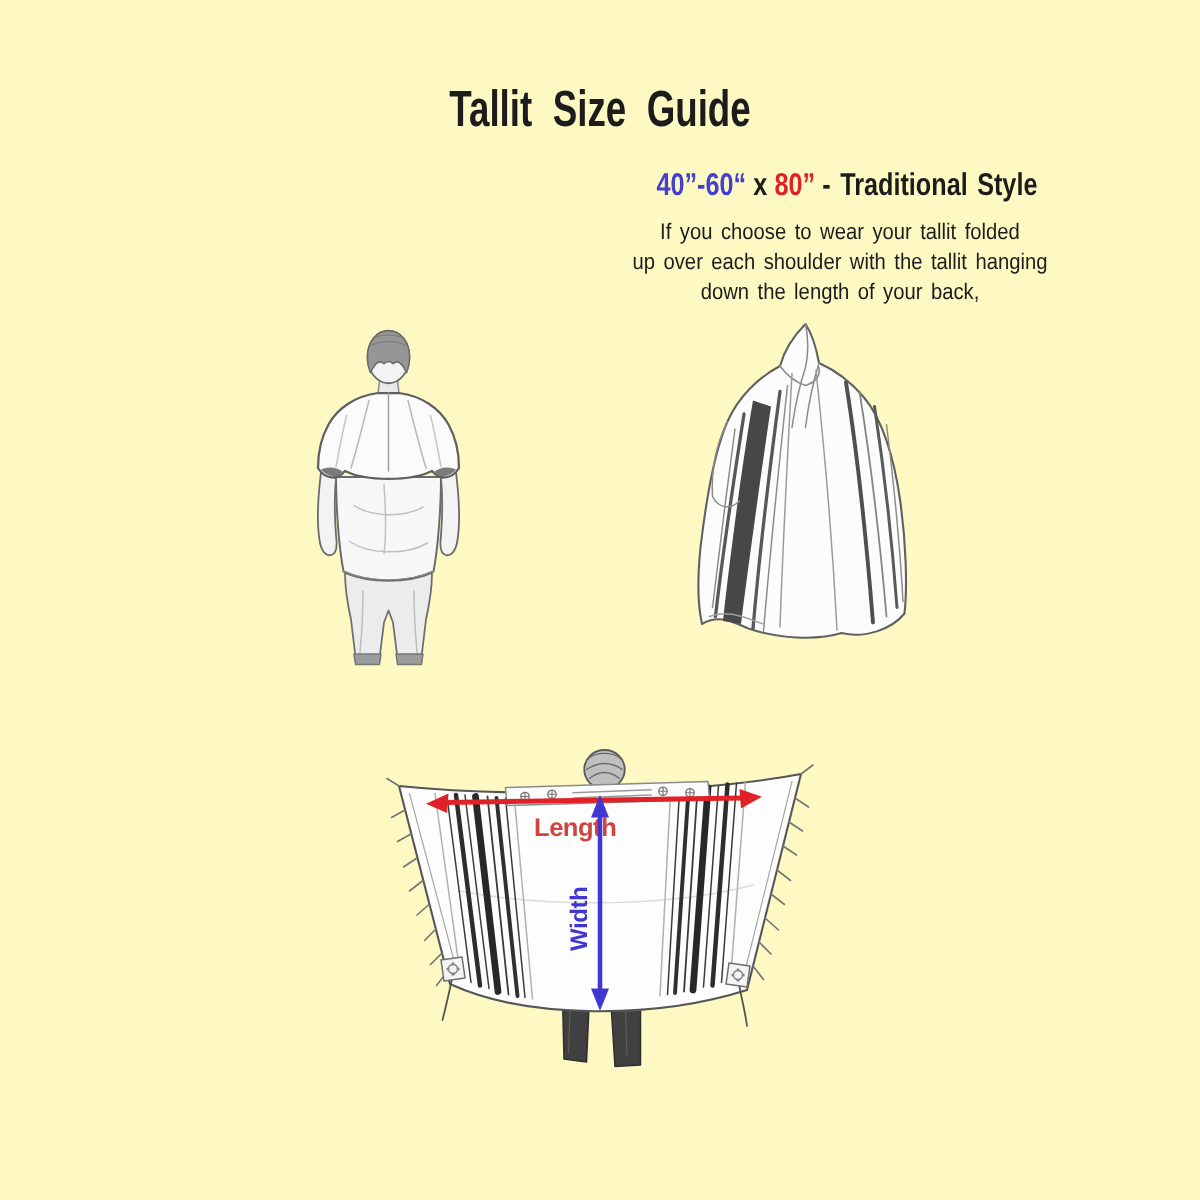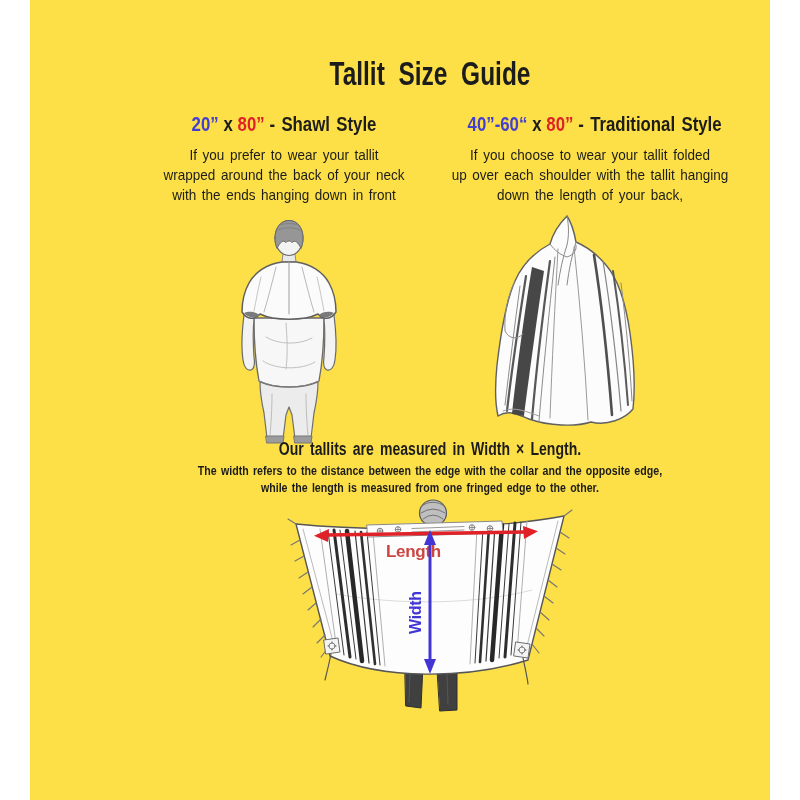--- a/index.html
+++ b/index.html
@@ -1,18 +1,18 @@
 <!DOCTYPE html>
 <html><head>
 <meta charset="utf-8">
 <title>Tallit Size Guide</title>
 <style>
   html,body{margin:0;padding:0;background:#ffffff;}
   .canvas{
-    position:relative;width:740px;height:800px;background:#fde047;overflow:hidden;
+    position:relative;width:800px;height:800px;background:#fef9c3;overflow:hidden;
     font-family:"Liberation Sans",sans-serif;color:#1c1c1c;margin:0 auto;
   }
   .cx{white-space:nowrap;}
   .page-title{
     position:absolute;top:54px;left:0;width:800px;text-align:center;
     font-size:34px;font-weight:bold;letter-spacing:0px;word-spacing:0.28em;
     transform:scaleX(0.72);
   }
   .col{position:absolute;top:112px;text-align:center;}
   .col-left{left:95px;width:318px;}
@@ -34,30 +34,20 @@
   .diagram{position:absolute;left:240px;top:498px;}
   svg text{font-family:"Liberation Sans",sans-serif;}
 </style>
 </head>
 <body>
 
 <div class="canvas">
 
   <div class="page-title cx">Tallit Size Guide</div>
 
-  <div class="col col-left">
-    <div class="size-line">
-      <span class="c-blue">20”</span><span>x</span><span class="c-red">80”</span><span>- Shawl Style</span>
-    </div>
-    <div class="desc">
-      <div>If you prefer to wear your tallit</div>
-      <div>wrapped around the back of your neck</div>
-      <div>with the ends hanging down in front</div>
-    </div>
-  </div>
 
   <div class="col col-right">
     <div class="size-line">
       <span class="c-blue">40”-60“</span><span>x</span><span class="c-red">80”</span><span>- Traditional Style</span>
     </div>
     <div class="desc">
       <div>If you choose to wear your tallit folded</div>
       <div>up over each shoulder with the tallit hanging</div>
       <div>down the length of your back,</div>
     </div>
@@ -103,27 +93,20 @@
       <path d="M45,73 C40,110 34,158 30,192 M80,44 C74,100 68,160 64,208" stroke="#8c8c8c" stroke-width="1"></path>
       <path d="M119,42 C127,92 133,152 137,202" stroke="#4f4f4f" stroke-width="2.6"></path>
       <path d="M128,48 C136,98 142,152 146,198" stroke="#858585" stroke-width="1.2"></path>
       <path d="M138,58 C145,104 150,152 153,192" stroke="#5a5a5a" stroke-width="2"></path>
       <path d="M146,70 C151,110 155,152 157,188" stroke="#8c8c8c" stroke-width="1"></path>
       <path d="M28,198 C40,193 52,199 64,203" stroke="#9f9f9f" stroke-width="1"></path>
       <path d="M40,68 C33,82 29,100 30,118 C34,126 42,127 48,121" stroke="#8a8a8a" stroke-width="1"></path>
     </g>
   </svg>
 
-  <div class="note">
-    <div class="note-heading">Our tallits are measured in Width × Length.</div>
-    <div class="note-detail">
-      <div>The width refers to the distance between the edge with the collar and the opposite edge,</div>
-      <div>while the length is measured from one fringed edge to the other.</div>
-    </div>
-  </div>
 
   <svg class="diagram" width="320" height="218" viewBox="0 0 320 218">
     <g stroke-linecap="round" stroke-linejoin="round" fill="none">
 
       <ellipse cx="163" cy="15" rx="13.5" ry="13" fill="#bfbfbf" stroke="#5a5a5a" stroke-width="1.2"></ellipse>
       <path d="M152,8 C157,3 169,3 174,8 M151,15 Q163,7 175,15 M153,21 Q163,13 173,21" stroke="#6a6a6a" stroke-width="0.9"></path>
 
       <path d="M135,166 L153,166 L151,210 L136,208 Z" fill="#404040" stroke="#2e2e2e" stroke-width="1"></path>
       <path d="M167,166 L187,166 L187,212 L170,213 Z" fill="#404040" stroke="#2e2e2e" stroke-width="1"></path>
       <path d="M140,175 L139,204 M177,175 L178,206" stroke="#5c5c5c" stroke-width="0.8"></path>

